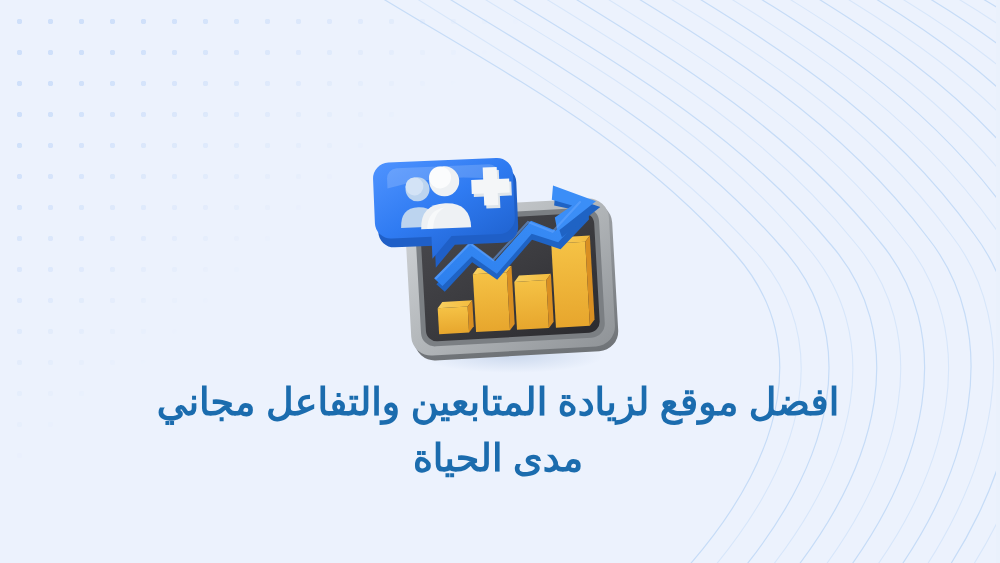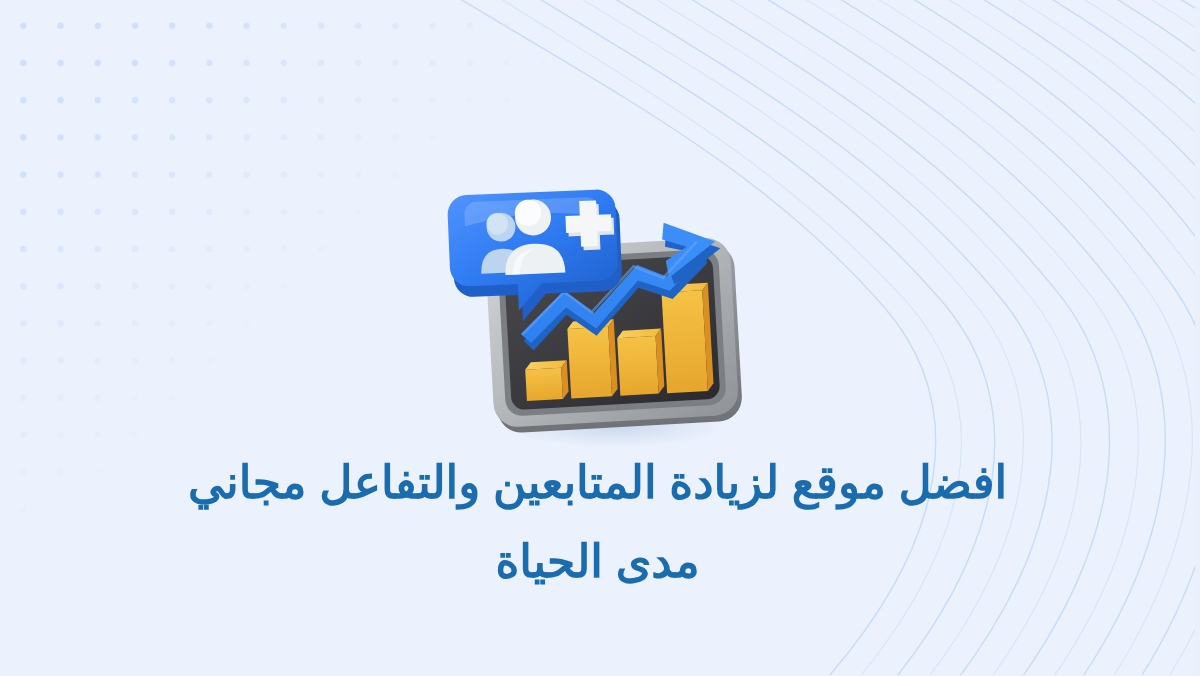--- a/index.html
+++ b/index.html
@@ -51,21 +51,21 @@
     direction:rtl;
     color:#1b6cae;
     font-weight:bold;
     font-size:38px;
     line-height:50px;
     letter-spacing:0px;
     padding:0 60px;
     text-rendering:geometricPrecision;
   }
   #headline .ln { display:block; white-space:nowrap; }
-  #headline .ln2 { margin-top:16px; }
+  #headline .ln2 { margin-top:6px; }
 </style>
 </head>
 <body>
 
 <div id="banner">
 
   <div class="bg-layer" id="dots"></div>
 
   <div class="bg-layer" id="contours">
     <svg viewBox="0 0 620 563" preserveAspectRatio="none" aria-hidden="true">

